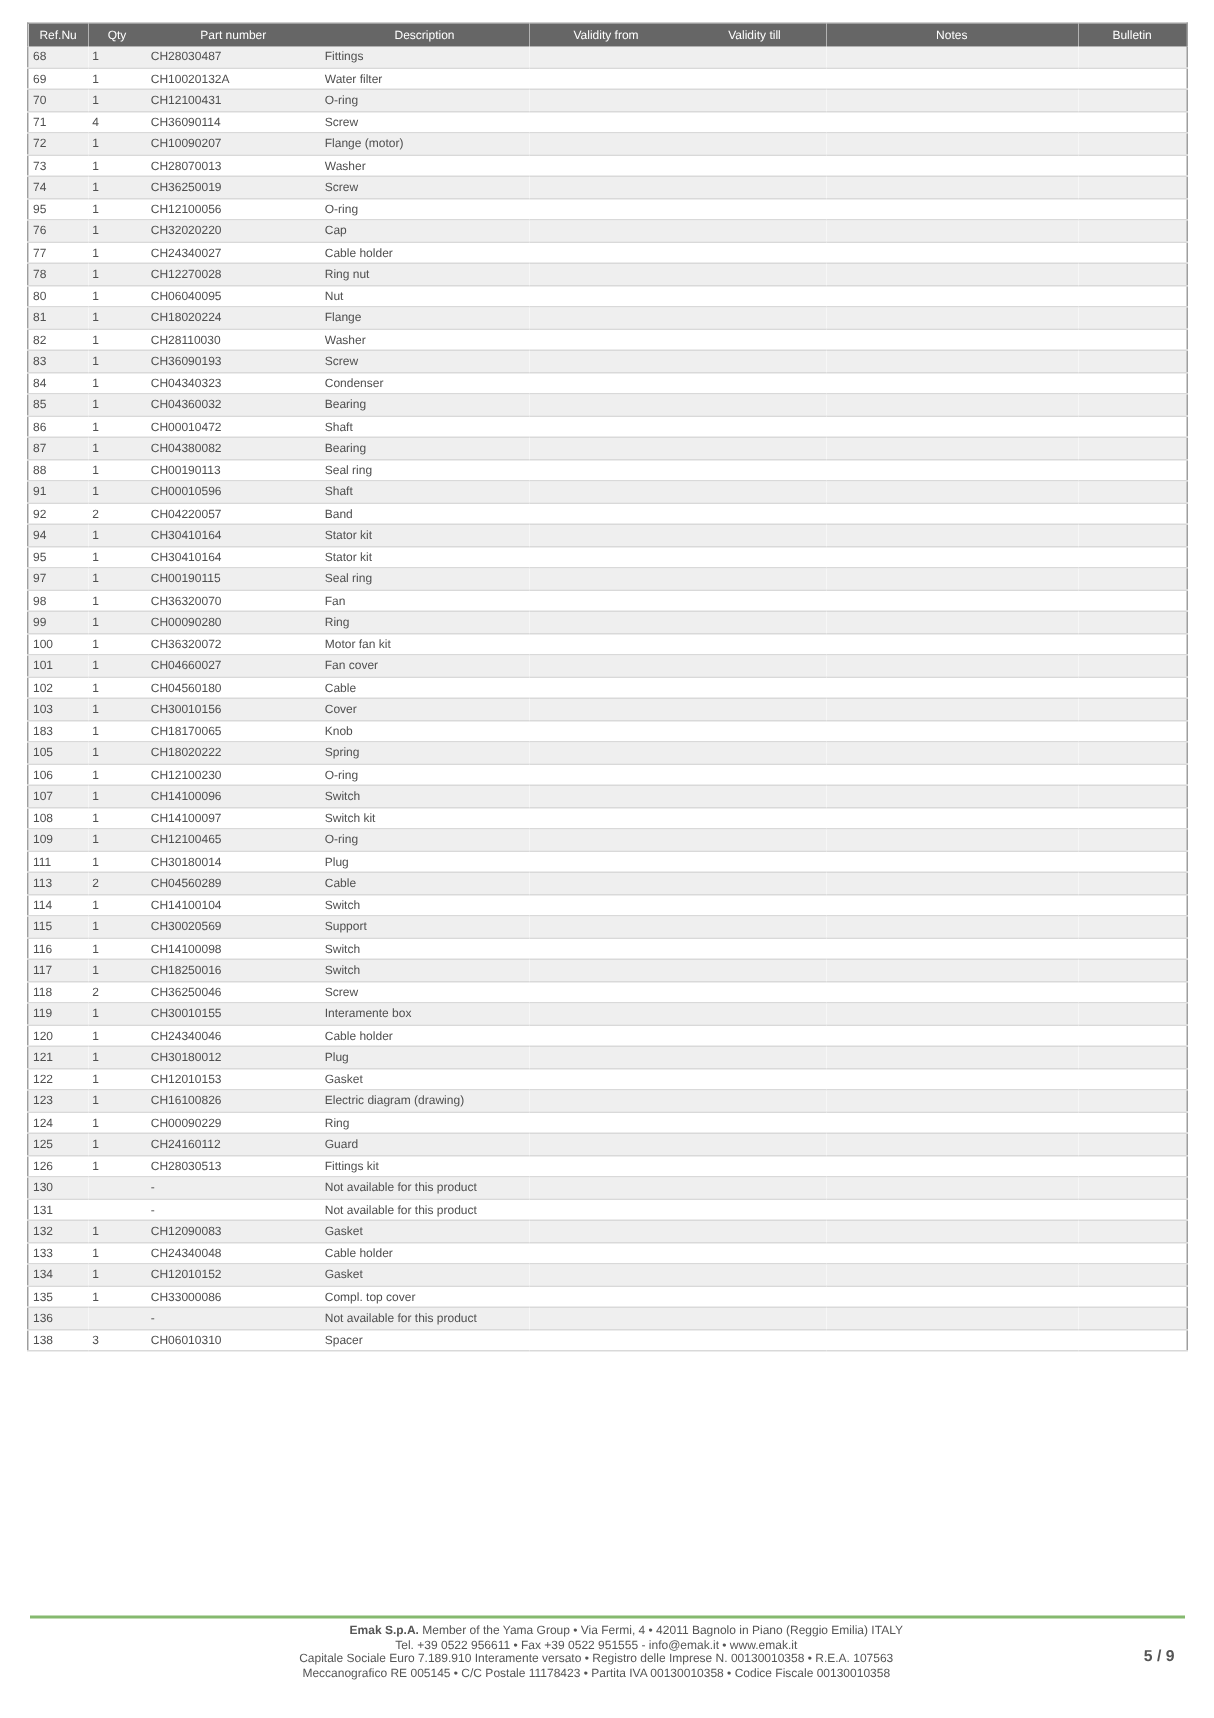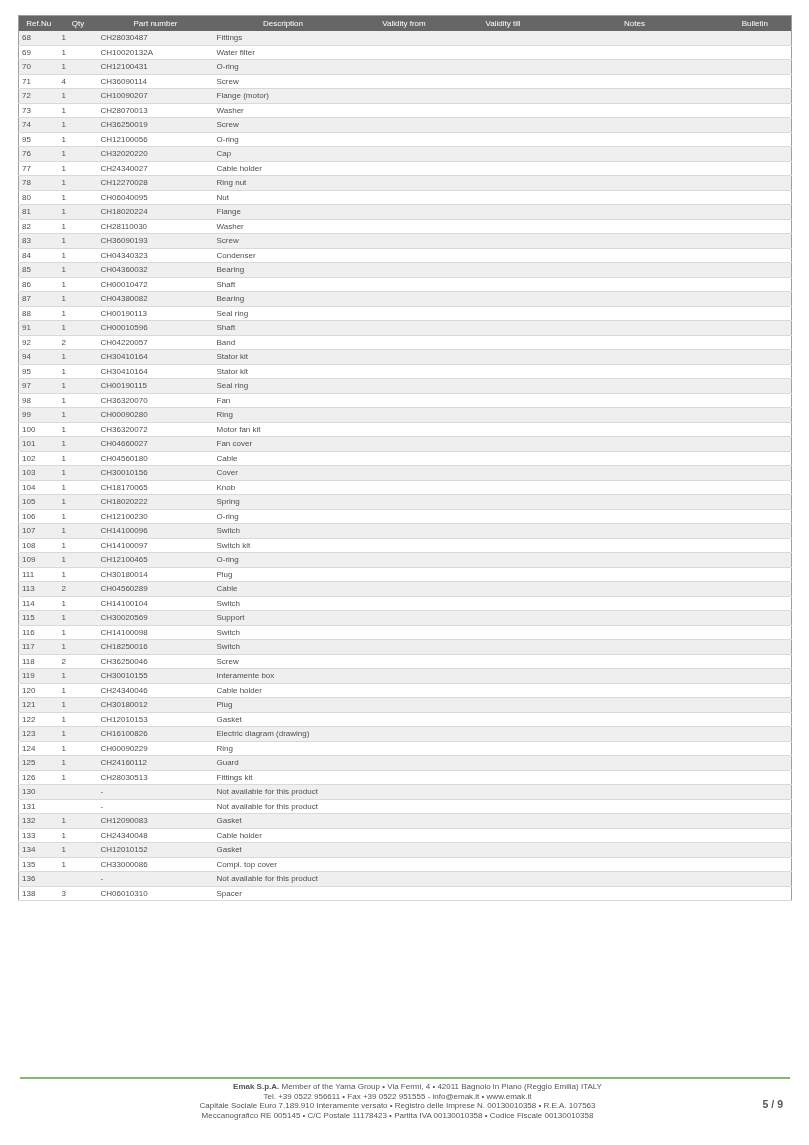--- a/index.html
+++ b/index.html
@@ -384,21 +384,21 @@
           <td>103</td>
           <td>1</td>
           <td>CH30010156</td>
           <td>Cover</td>
           <td></td>
           <td></td>
           <td></td>
           <td></td>
         </tr>
         <tr>
-          <td>104</td>
+          <td>183</td>
           <td>1</td>
           <td>CH18170065</td>
           <td>Knob</td>
           <td></td>
           <td></td>
           <td></td>
           <td></td>
         </tr>
         <tr>
           <td>105</td>

